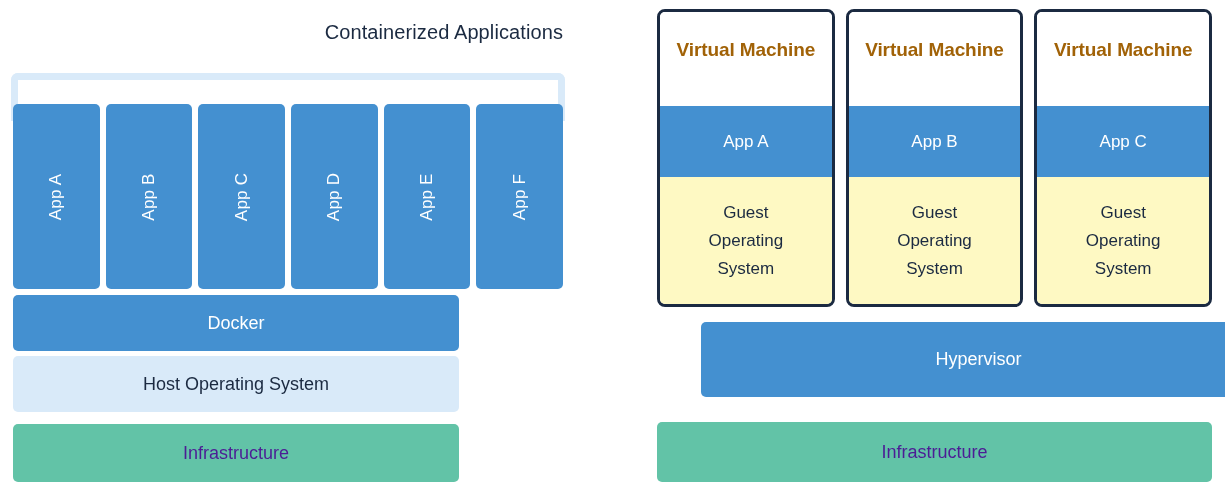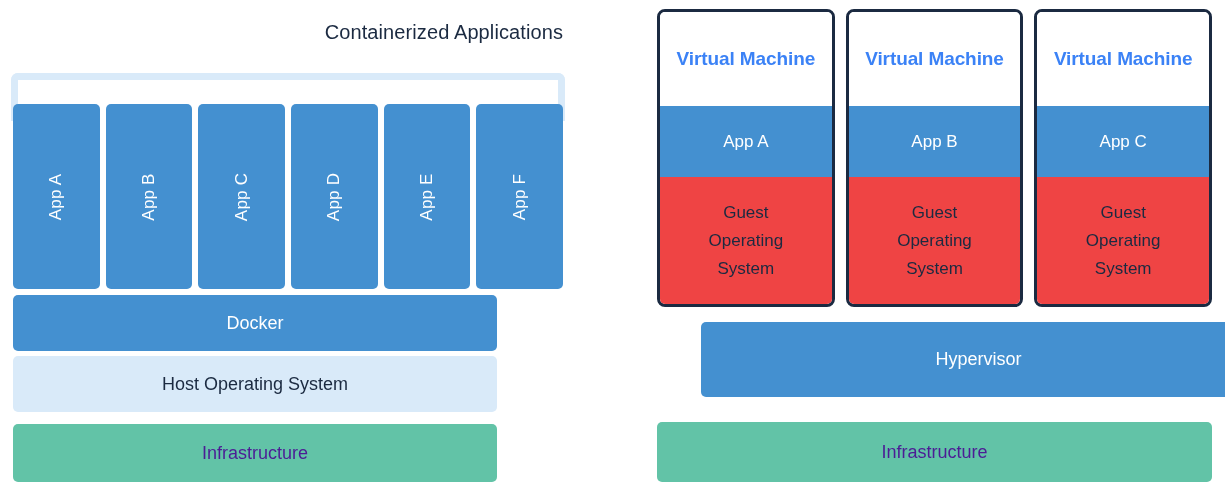--- a/index.html
+++ b/index.html
@@ -74,21 +74,21 @@
     white-space: nowrap;
     color: #ffffff;
     font-size: 17px;
     letter-spacing: 0.2px;
   }
 
   
   .stack-bar {
     position: absolute;
     left: 13px;
-    width: 484px;
+    width: 446px;
     border-radius: 5px;
     display: flex;
     align-items: center;
     justify-content: center;
     font-size: 18px;
     box-sizing: border-box;
   }
   .bar-blue  { background: #4490d0; color: #ffffff; }
   .bar-light { background: #d9eaf9; color: #1b2a41; }
   .bar-green { background: #62c3a7; color: #4c1d95; }
@@ -114,42 +114,42 @@
     overflow: hidden;
     display: flex;
     flex-direction: column;
     background: #ffffff;
     box-sizing: border-box;
   }
   .vm-head {
     height: 94px;
     flex: 0 0 94px;
     background: #ffffff;
-    color: #3b82f6;
+    color: #a16207;
     font-size: 19px;
     font-weight: bold;
     display: flex;
     align-items: flex-start;
     justify-content: center;
-    padding-top: 36px;
+    padding-top: 27px;
     box-sizing: border-box;
     letter-spacing: -0.1px;
   }
   .vm-app {
     flex: 0 0 71px;
     background: #4490d0;
     color: #ffffff;
     font-size: 17px;
     display: flex;
     align-items: center;
     justify-content: center;
   }
   .vm-guest {
     flex: 1 1 auto;
-    background: #ef4444;
+    background: #fef9c3;
     color: #1b2a41;
     font-size: 17px;
     line-height: 28px;
     display: flex;
     align-items: center;
     justify-content: center;
     text-align: center;
     white-space: pre-line;
   }
 

